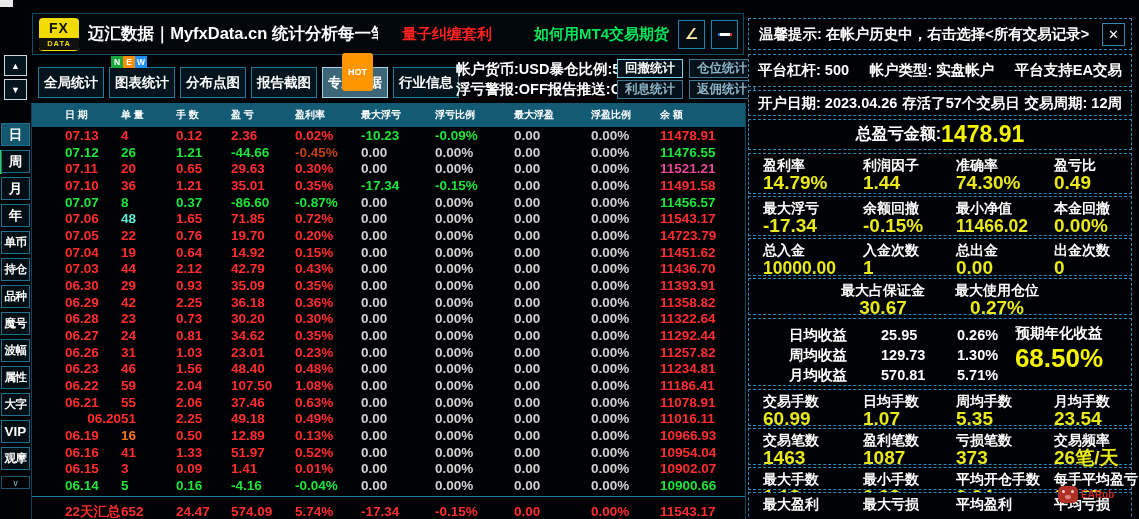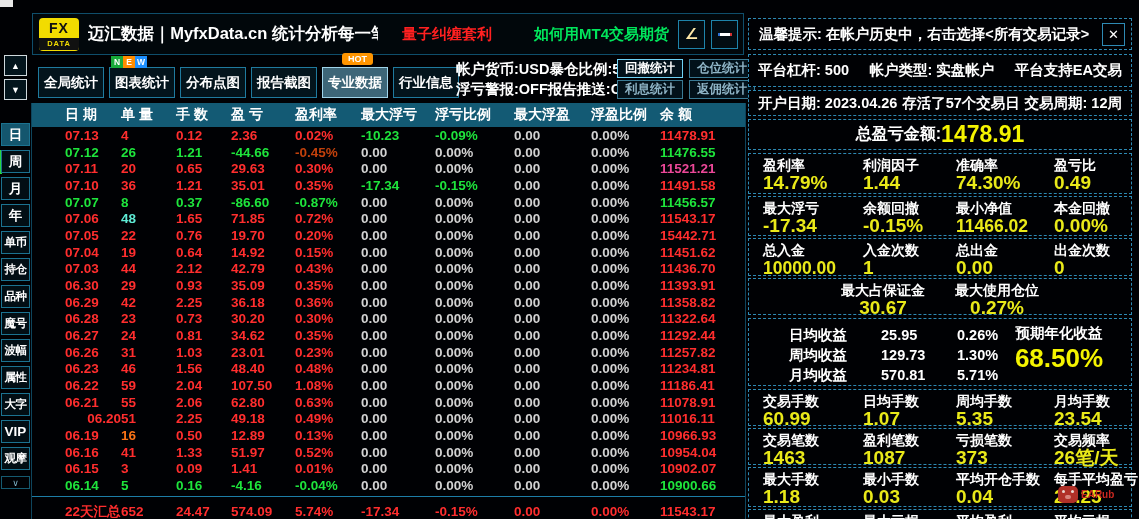--- a/index.html
+++ b/index.html
@@ -46,36 +46,36 @@
   .tab-wrap { position:relative; }
   .tab { min-width:64px; height:31px; border:1px solid #1f7a9e; background:#03141c; color:#ffffff;
     font-size:13.5px; font-weight:bold; display:flex; align-items:center; justify-content:center;
     padding:0 5px; cursor:pointer; white-space:nowrap; }
   .tab.active { background:#3d6678; border-color:#9fd4ea; }
   .new-badge { position:absolute; top:-11px; left:2px; display:flex; }
   .new-badge span { width:12px; height:12px; color:#fff; font-size:8.5px; font-weight:bold;
     display:flex; align-items:center; justify-content:center; }
   .new-n { background:#18a93a; } .new-e { background:#ff8c00; } .new-w { background:#1e90ff; }
   .hot-badge { position:absolute; top:-14px; left:20px; background:#ff9500; color:#fff;
-    font-size:9px; font-weight:bold; padding:1px 6px; border-radius:3px; }
+    font-size:9px; font-weight:bold; padding:14px 6px; border-radius:3px; }
   .hot-badge:after { content:""; position:absolute; left:5px; bottom:-4px; border:4px solid transparent;
     border-top-color:#ff9500; border-left-width:3px; border-right-width:3px; }
   #tb-info { position:absolute; left:424px; top:3px; width:160px; color:#ffffff; font-weight:bold;
     font-size:14.5px; line-height:20px; white-space:nowrap; }
   #tb-side-btns { position:absolute; left:585px; top:3px; display:grid;
     grid-template-columns:66px 66px; grid-auto-rows:19px; gap:2px 6px; }
   .side-btn { border:1px solid #3a7a94; color:#8fb4c6; background:#02111a; font-size:12.5px; font-weight:bold;
     display:flex; align-items:center; justify-content:center; cursor:pointer; white-space:nowrap; }
   .side-btn.active { border-color:#6fd2f5; color:#ffffff; }
 
   #table-wrap { position:absolute; left:0; top:103px; width:715px; height:416px;
     border-left:1px solid #0e455d; border-right:1px solid #0e455d; }
   #thead { height:24px; background:#135a74; display:grid; align-items:center;
     grid-template-columns:56px 55px 55px 64px 66px 74px 79px 77px 69px 1fr; padding-left:33px;
-    color:#ffffff; font-size:14px; font-weight:bold; }
+    color:#ffffff; font-size:10px; font-weight:bold; }
   #tbody { display:flex; flex-direction:column; }
   .trow { height:16.68px; display:grid; align-items:center;
     grid-template-columns:56px 55px 55px 64px 66px 74px 79px 77px 69px 1fr; padding-left:33px;
     font-size:13.5px; font-weight:bold; white-space:nowrap; }
   #tsum-sep { border-top:1px solid #1d7da6; margin-top:2px; }
   .trow.sum { height:24px; margin-top:3px; }
 
   
   #rpanel { position:absolute; left:748px; top:18px; width:384px; }
   .pbox { border:1px dashed #2e8ab4; background:#000104; position:relative; }
@@ -98,21 +98,21 @@
   .stat-cell .sl { color:#ffffff; font-size:14px; font-weight:bold; line-height:16px; white-space:nowrap; }
   .stat-cell .sv { color:#e9e919; font-size:19px; font-weight:bold; line-height:20px; white-space:nowrap; }
   .stat-cell .sv.long { font-size:17.5px; }
   #stats1 { height:41px; margin-bottom:2px; }
   #stats2 { height:40px; margin-bottom:2px; }
   #stats3 { height:38px; margin-bottom:2px; }
   #margin-box { height:37px; margin-bottom:3px; display:flex; gap:30px; padding:3px 0 0 92px; }
   #margin-box .stat-cell { text-align:center; }
   #lots-box { height:37px; margin-bottom:2px; }
   #count-box { height:37px; margin-bottom:2px; }
-  #hand-box { height:40px; margin-bottom:2px; }
+  #hand-box { height:23px; margin-bottom:2px; }
   #cut-box { height:30px; }
 
   #returns-box { height:68px; margin-bottom:3px; }
   #returns-grid { position:absolute; left:40px; top:6px; display:grid;
     grid-template-columns:92px 76px 80px; grid-auto-rows:20px; align-items:center;
     color:#ffffff; font-size:14.5px; font-weight:bold; white-space:nowrap; }
   #annual { position:absolute; right:8px; top:5px; width:128px; text-align:center; }
   #annual .al { color:#ffffff; font-size:14.5px; font-weight:bold; white-space:nowrap; }
   #annual .av { color:#f4f400; font-size:26px; font-weight:bold; line-height:30px; }
 
@@ -298,21 +298,21 @@
         <div class="trow">
           <span style="color: rgb(255, 46, 46);">07.05</span>
           <span style="color: rgb(255, 46, 46);">22</span>
           <span style="color: rgb(255, 46, 46);">0.76</span>
           <span style="color: rgb(255, 46, 46);">19.70</span>
           <span style="color: rgb(255, 46, 46);">0.20%</span>
           <span style="color: rgb(210, 210, 210);">0.00</span>
           <span style="color: rgb(210, 210, 210);">0.00%</span>
           <span style="color: rgb(210, 210, 210);">0.00</span>
           <span style="color: rgb(210, 210, 210);">0.00%</span>
-          <span style="color: rgb(255, 46, 46);">15442.71</span>
+          <span style="color: rgb(255, 46, 46);">14723.79</span>
         </div>
         <div class="trow">
           <span style="color: rgb(255, 46, 46);">07.04</span>
           <span style="color: rgb(255, 46, 46);">19</span>
           <span style="color: rgb(255, 46, 46);">0.64</span>
           <span style="color: rgb(255, 46, 46);">14.92</span>
           <span style="color: rgb(255, 46, 46);">0.15%</span>
           <span style="color: rgb(210, 210, 210);">0.00</span>
           <span style="color: rgb(210, 210, 210);">0.00%</span>
           <span style="color: rgb(210, 210, 210);">0.00</span>
@@ -412,21 +412,21 @@
           <span style="color: rgb(210, 210, 210);">0.00</span>
           <span style="color: rgb(210, 210, 210);">0.00%</span>
           <span style="color: rgb(210, 210, 210);">0.00</span>
           <span style="color: rgb(210, 210, 210);">0.00%</span>
           <span style="color: rgb(255, 46, 46);">11186.41</span>
         </div>
         <div class="trow">
           <span style="color: rgb(255, 46, 46);">06.21</span>
           <span style="color: rgb(255, 46, 46);">55</span>
           <span style="color: rgb(255, 46, 46);">2.06</span>
-          <span style="color: rgb(255, 46, 46);">62.80</span>
+          <span style="color: rgb(255, 46, 46);">37.46</span>
           <span style="color: rgb(255, 46, 46);">0.63%</span>
           <span style="color: rgb(210, 210, 210);">0.00</span>
           <span style="color: rgb(210, 210, 210);">0.00%</span>
           <span style="color: rgb(210, 210, 210);">0.00</span>
           <span style="color: rgb(210, 210, 210);">0.00%</span>
           <span style="color: rgb(255, 46, 46);">11078.91</span>
         </div>
         <div class="trow">
           <span style="color: rgb(255, 46, 46); text-align: right;">06.20</span>
           <span style="color: rgb(255, 46, 46);">51</span>

